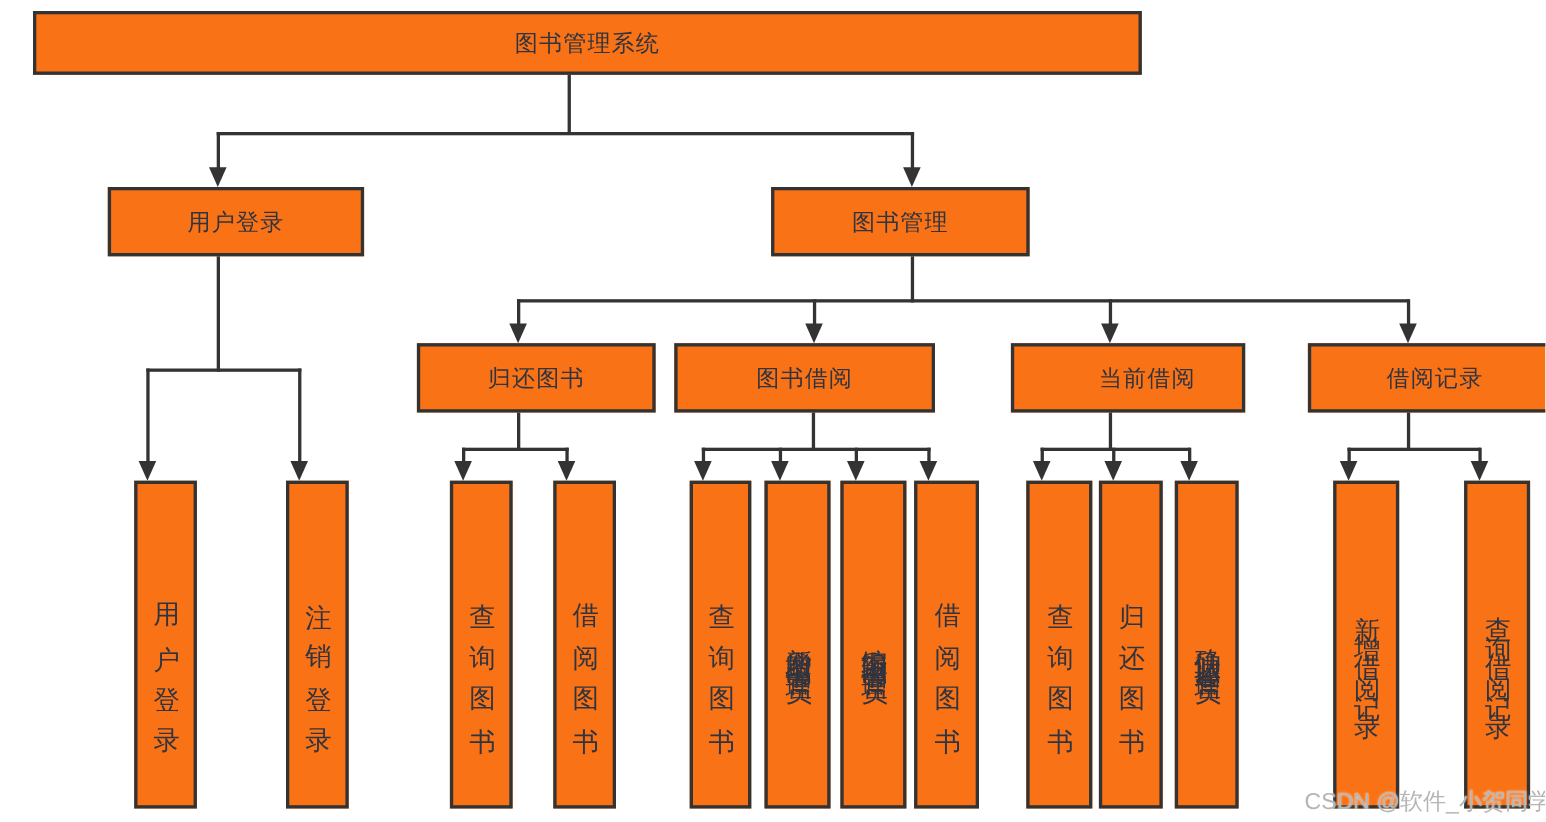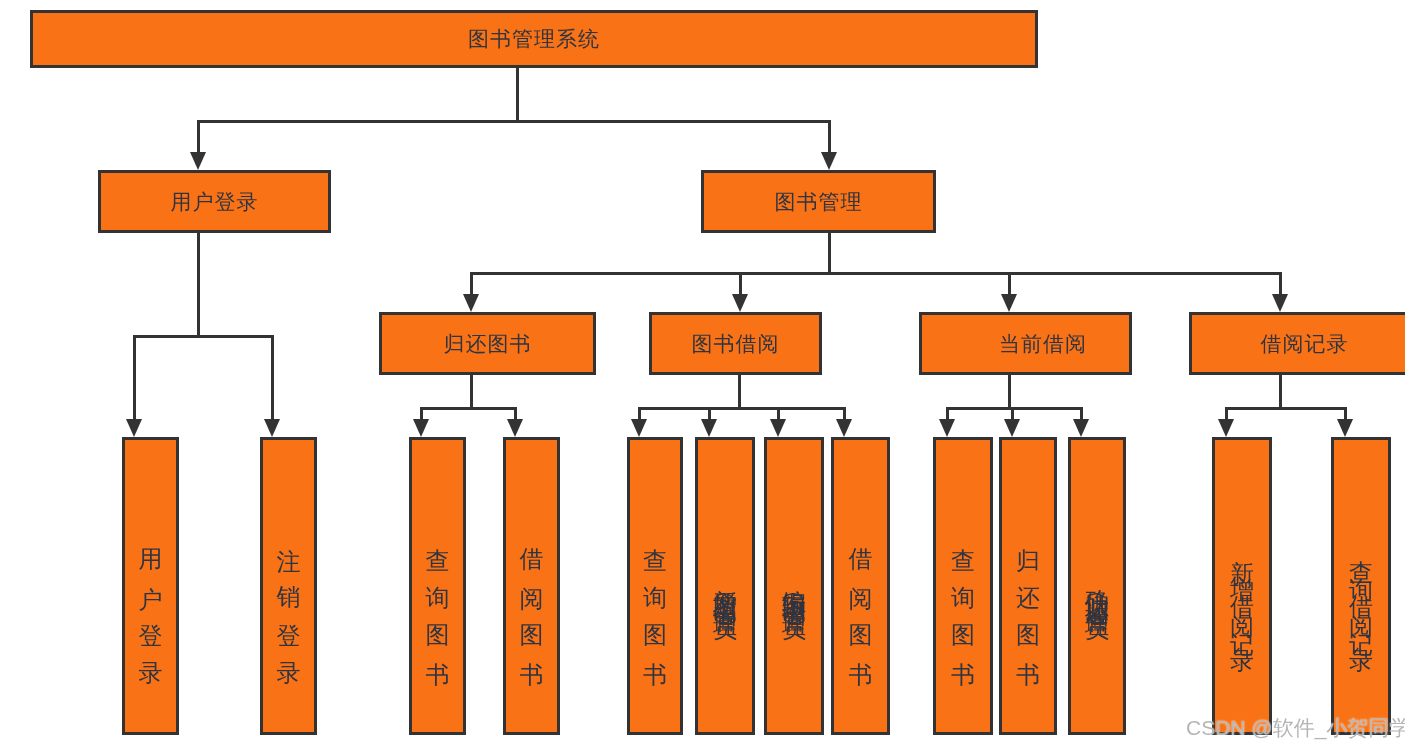--- a/index.html
+++ b/index.html
@@ -63,21 +63,21 @@
   <div class="vline" style="left:470px;top:272px;height:24px;"></div>
   <div class="tri" style="left:463px;top:294px;"></div>
   <div class="vline" style="left:739px;top:272px;height:24px;"></div>
   <div class="tri" style="left:732px;top:294px;"></div>
   <div class="vline" style="left:1008px;top:272px;height:24px;"></div>
   <div class="tri" style="left:1001px;top:294px;"></div>
   <div class="vline" style="left:1279px;top:272px;height:24px;"></div>
   <div class="tri" style="left:1272px;top:294px;"></div>
 
   <div class="box h" style="left:363px;top:312px;width:217px;height:63px;">归还图书</div>
-  <div class="box h" style="left:633px;top:312px;width:173px;height:63px;">图书借阅</div>
+  <div class="box h" style="left:597px;top:312px;width:237px;height:63px;">图书借阅</div>
   <div class="box h" style="left:903px;top:312px;width:213px;height:63px;padding-left:35px;">当前借阅</div>
   <div class="box h" style="left:1173px;top:312px;width:231px;height:63px;">借阅记录</div>
 
   <div class="vline" style="left:470px;top:375px;height:35px;"></div>
   <div class="hline" style="left:420px;top:407px;width:97px;"></div>
   <div class="vline" style="left:420px;top:407px;height:14px;"></div>
   <div class="tri" style="left:413px;top:419px;"></div>
   <div class="vline" style="left:514px;top:407px;height:14px;"></div>
   <div class="tri" style="left:507px;top:419px;"></div>
 

